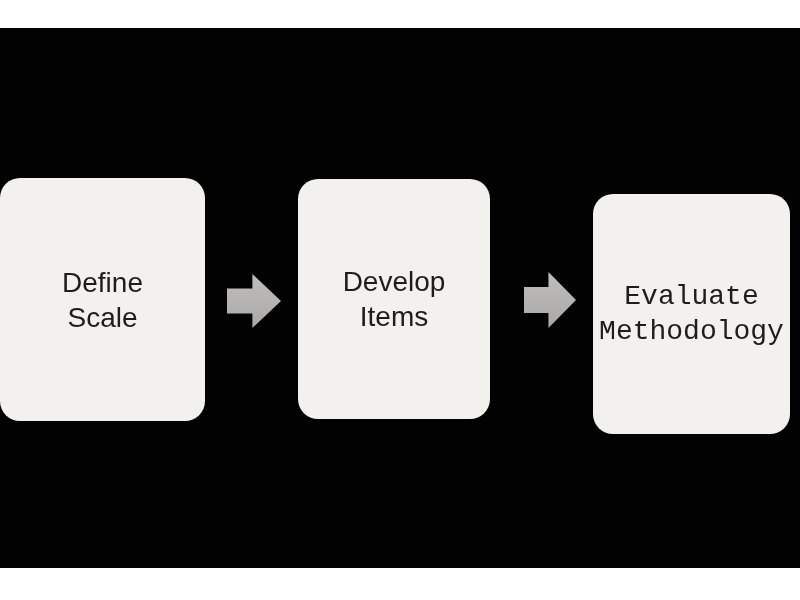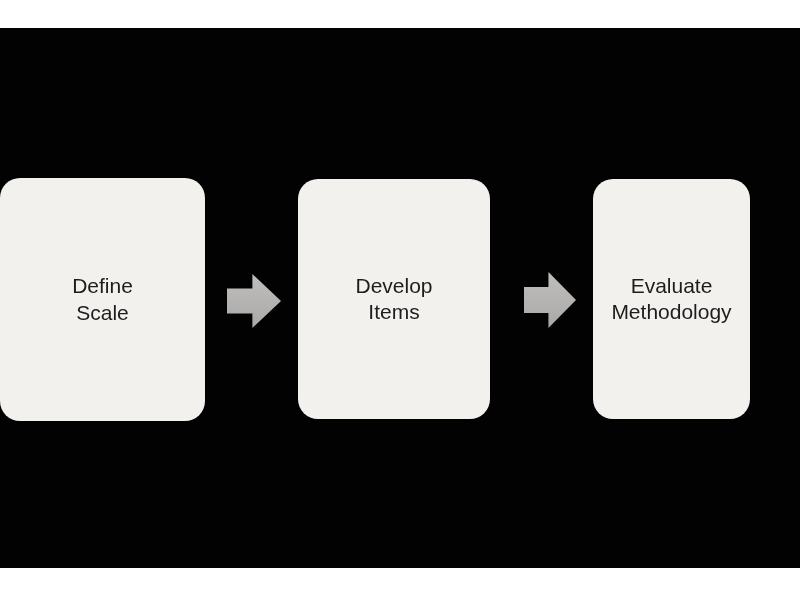--- a/index.html
+++ b/index.html
@@ -28,28 +28,28 @@
     background: #f2f1ee;
     border-radius: 20px;
     display: flex;
     align-items: center;
     justify-content: center;
   }
   .flow-box .label {
     display: block;
     white-space: pre-line;
     text-align: center;
-    font-size: 21px;
+    font-size: 28px;
     line-height: 1.25;
     color: #1d1d1d;
     overflow: visible;
   }
   .box-1 { left: 0px;   top: 150px; width: 205px; height: 243px; }
   .box-2 { left: 298px; top: 151px; width: 192px; height: 240px; }
-  .box-3 { left: 593px; top: 151px; width: 157px; height: 240px; }
+  .box-3 { left: 593px; top: 166px; width: 197px; height: 240px; font-family: Liberation Mono, monospace; }
   .arrow {
     position: absolute;
     background: linear-gradient(180deg, #bfbebc 0%, #aaa9a7 100%);
     clip-path: polygon(0% 27%, 47% 27%, 47% 0%, 100% 50%, 47% 100%, 47% 73%, 0% 73%);
   }
   .arrow-1 { left: 227px; top: 246px; width: 54px; height: 54px; }
   .arrow-2 { left: 524px; top: 244px; width: 52px; height: 56px; }
 </style>
 </head>
 <body>

